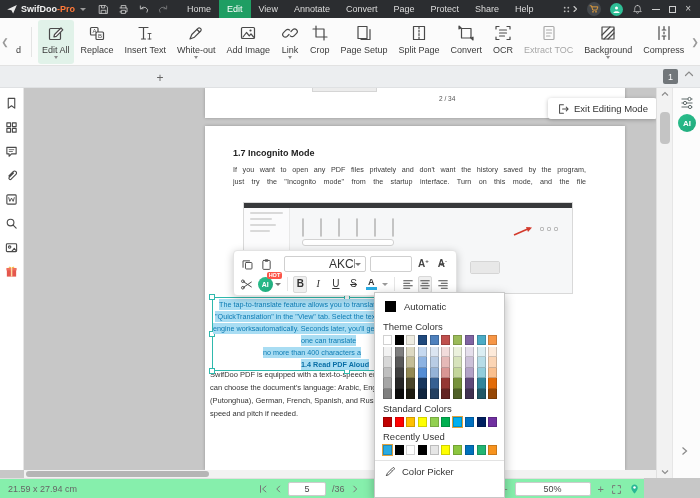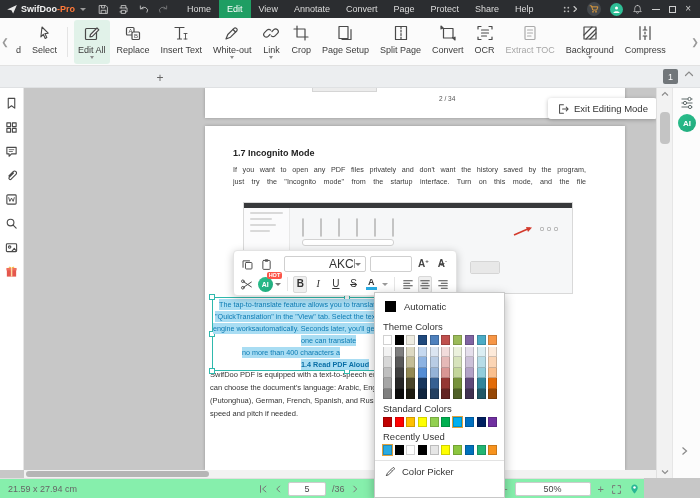--- a/index.html
+++ b/index.html
@@ -234,28 +234,20 @@
     </div>
   </div>
 
   <div class="ribbon">
     <span class="rb-scroll left">❮</span>
     <div class="rb-items">
       <div class="rb-item rb-partial">
         <span class="rb-ico"></span>
         <span class="rb-label">d</span>
       </div>
-      <div class="rb-item">
-        <span class="rb-ico">
-            <svg width="18" height="18" viewBox="0 0 18 18">
-              <path d="M6 3l6.2 6.2-3.3.4 1.9 4-1.6.8-1.9-4.1-2.4 2.5z" fill="none" stroke="#4a4a4a" stroke-width="1.1" stroke-linejoin="round"></path>
-            </svg>
-          </span>
-        <span class="rb-label">Select</span>
-      </div>
       <div class="rb-divider"></div>
       <div class="rb-item active">
         <span class="rb-ico">
             <svg width="18" height="18" viewBox="0 0 18 18" class="st">
               <rect x="2.5" y="4.5" width="11" height="11" rx="1"></rect>
               <path d="M7.5 10.5l6.5-6.5 1.8 1.8-6.5 6.5-2.4.6z" fill="#fbfbfb"></path>
             </svg>
           </span>
         <span class="rb-label">Edit All</span>
         <span class="rb-drop"></span>
@@ -282,20 +274,30 @@
       </div>
       <div class="rb-item">
         <span class="rb-ico">
             <svg width="18" height="18" viewBox="0 0 18 18" class="st">
               <path d="M3 15l1.8-4.5 6.2-6.2a1.6 1.6 0 0 1 2.3 0l.4.4a1.6 1.6 0 0 1 0 2.3l-6.2 6.2L3 15z"></path>
               <path d="M10 5.5l2.5 2.5"></path>
             </svg>
           </span>
         <span class="rb-label">White-out</span>
         <span class="rb-drop"></span>
+      </div>
+      <div class="rb-item">
+        <span class="rb-ico">
+            <svg width="18" height="18" viewBox="0 0 18 18" class="st">
+              <rect x="2.5" y="3.5" width="13" height="11" rx="1"></rect>
+              <circle cx="11.5" cy="6.5" r="1.1" fill="#4a4a4a" stroke="none"></circle>
+              <path d="M4 13l3.5-4.5 2.8 3.4 1.7-2 2.5 3.1"></path>
+            </svg>
+          </span>
+        <span class="rb-label">Add Image</span>
       </div>
       <div class="rb-item">
         <span class="rb-ico">
             <svg width="18" height="18" viewBox="0 0 18 18" class="st">
               <path d="M8 10.5l-1.8 1.8a2.6 2.6 0 0 1-3.7-3.7L5 6.1a2.6 2.6 0 0 1 3.7 0"></path>
               <path d="M10 7.5l1.8-1.8a2.6 2.6 0 0 1 3.7 3.7L13 11.9a2.6 2.6 0 0 1-3.7 0"></path>
             </svg>
           </span>
         <span class="rb-label">Link</span>
         <span class="rb-drop"></span>
@@ -515,21 +517,21 @@
       <span class="handle" style="left:-4px;top:33px"></span>
       <span class="handle" style="right:-4px;top:33px"></span>
       <span class="handle" style="left:-4px;bottom:-4px"></span>
       <span class="handle" style="left:131px;bottom:-4px"></span>
       <span class="handle" style="right:-4px;bottom:-4px"></span>
       <div class="sel-lines">
         <div class="sl" style="margin-left:6px"><span>The tap-to-translate feature allows you to translate th</span></div>
         <div class="sl" style="margin-left:2px"><span>"QuickTranslation" in the "View" tab. Select the text</span></div>
         <div class="sl"><span>engine worksautomatically. Seconds later, you'll get the</span></div>
         <div class="sl" style="margin-left:88px"><span>one can translate</span></div>
-        <div class="sl" style="margin-left:29px"><span>no more than 400 characters a</span></div>
+        <div class="sl" style="margin-left:50px"><span>no more than 400 characters a</span></div>
         <div class="sl bold" style="margin-left:88px"><span>1.4 Read PDF Aloud</span></div>
       </div>
     </div>
 
     <div class="exit-btn">
       <svg width="12" height="12" viewBox="0 0 14 14" class="st">
           <path d="M7.5 2H3v10h4.5M6.5 7H13M10.8 4.8L13 7l-2.2 2.2"></path>
         </svg>
       <span class="exit-label">Exit Editing Mode</span>
     </div>

